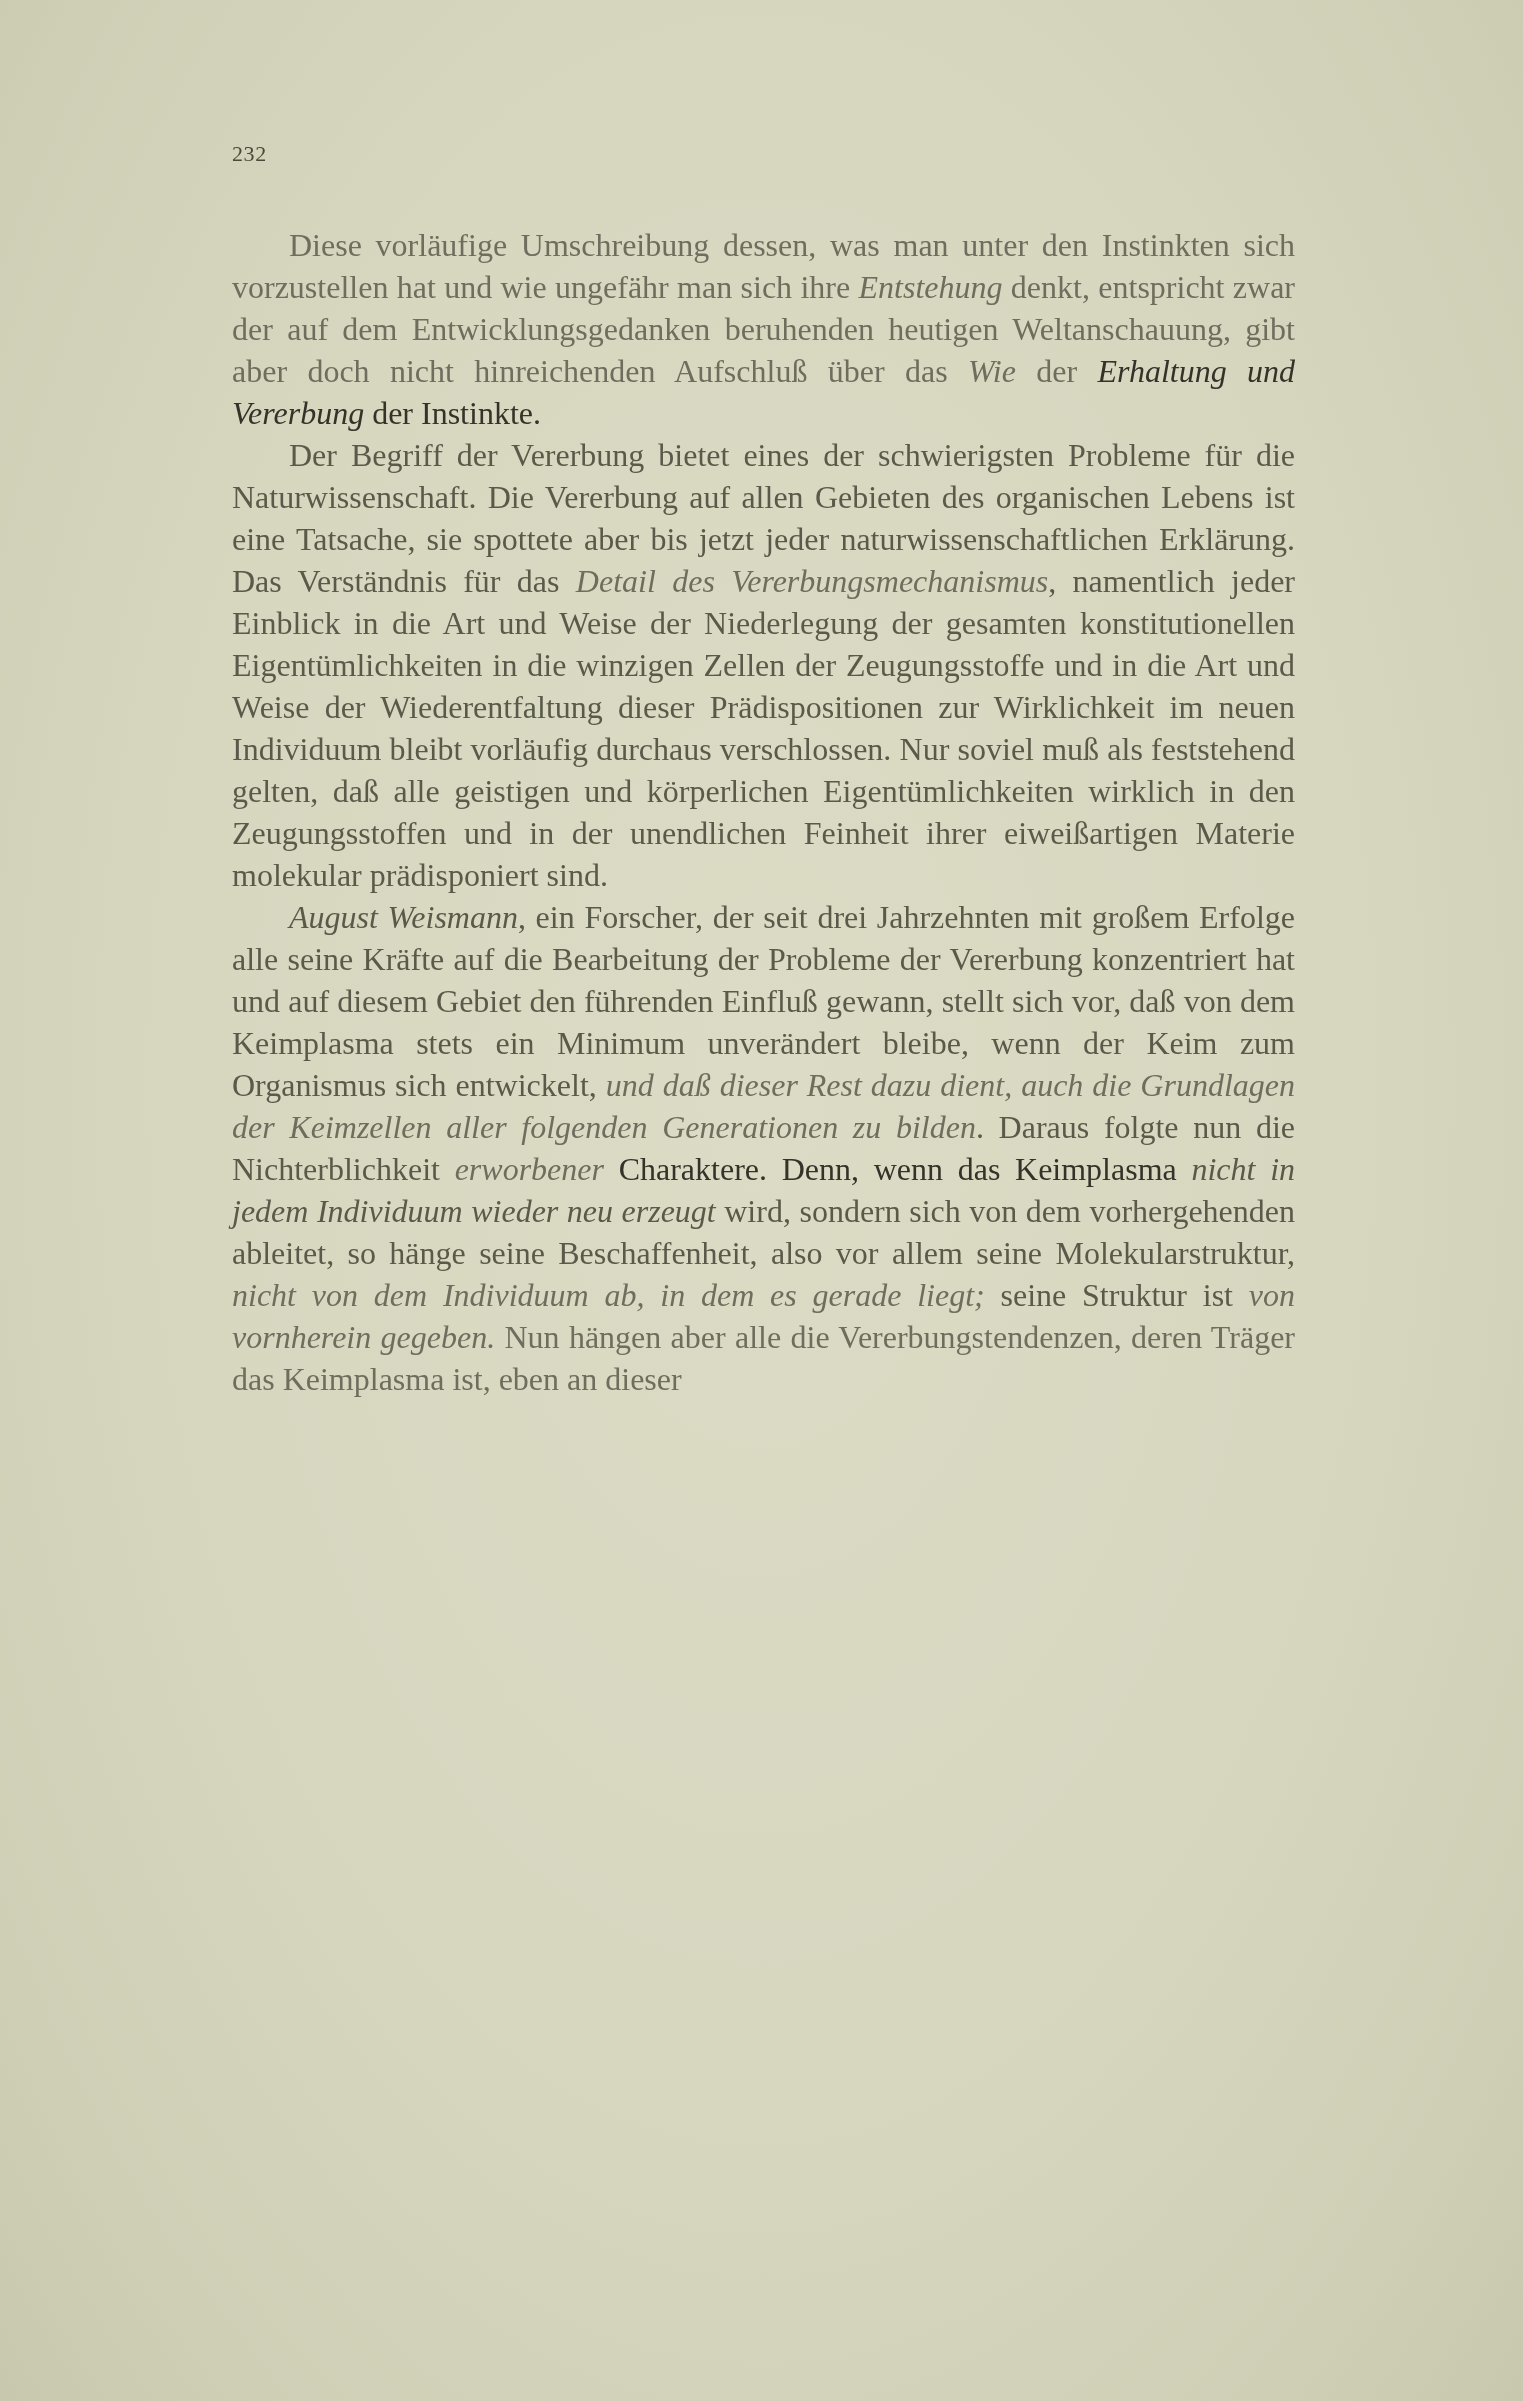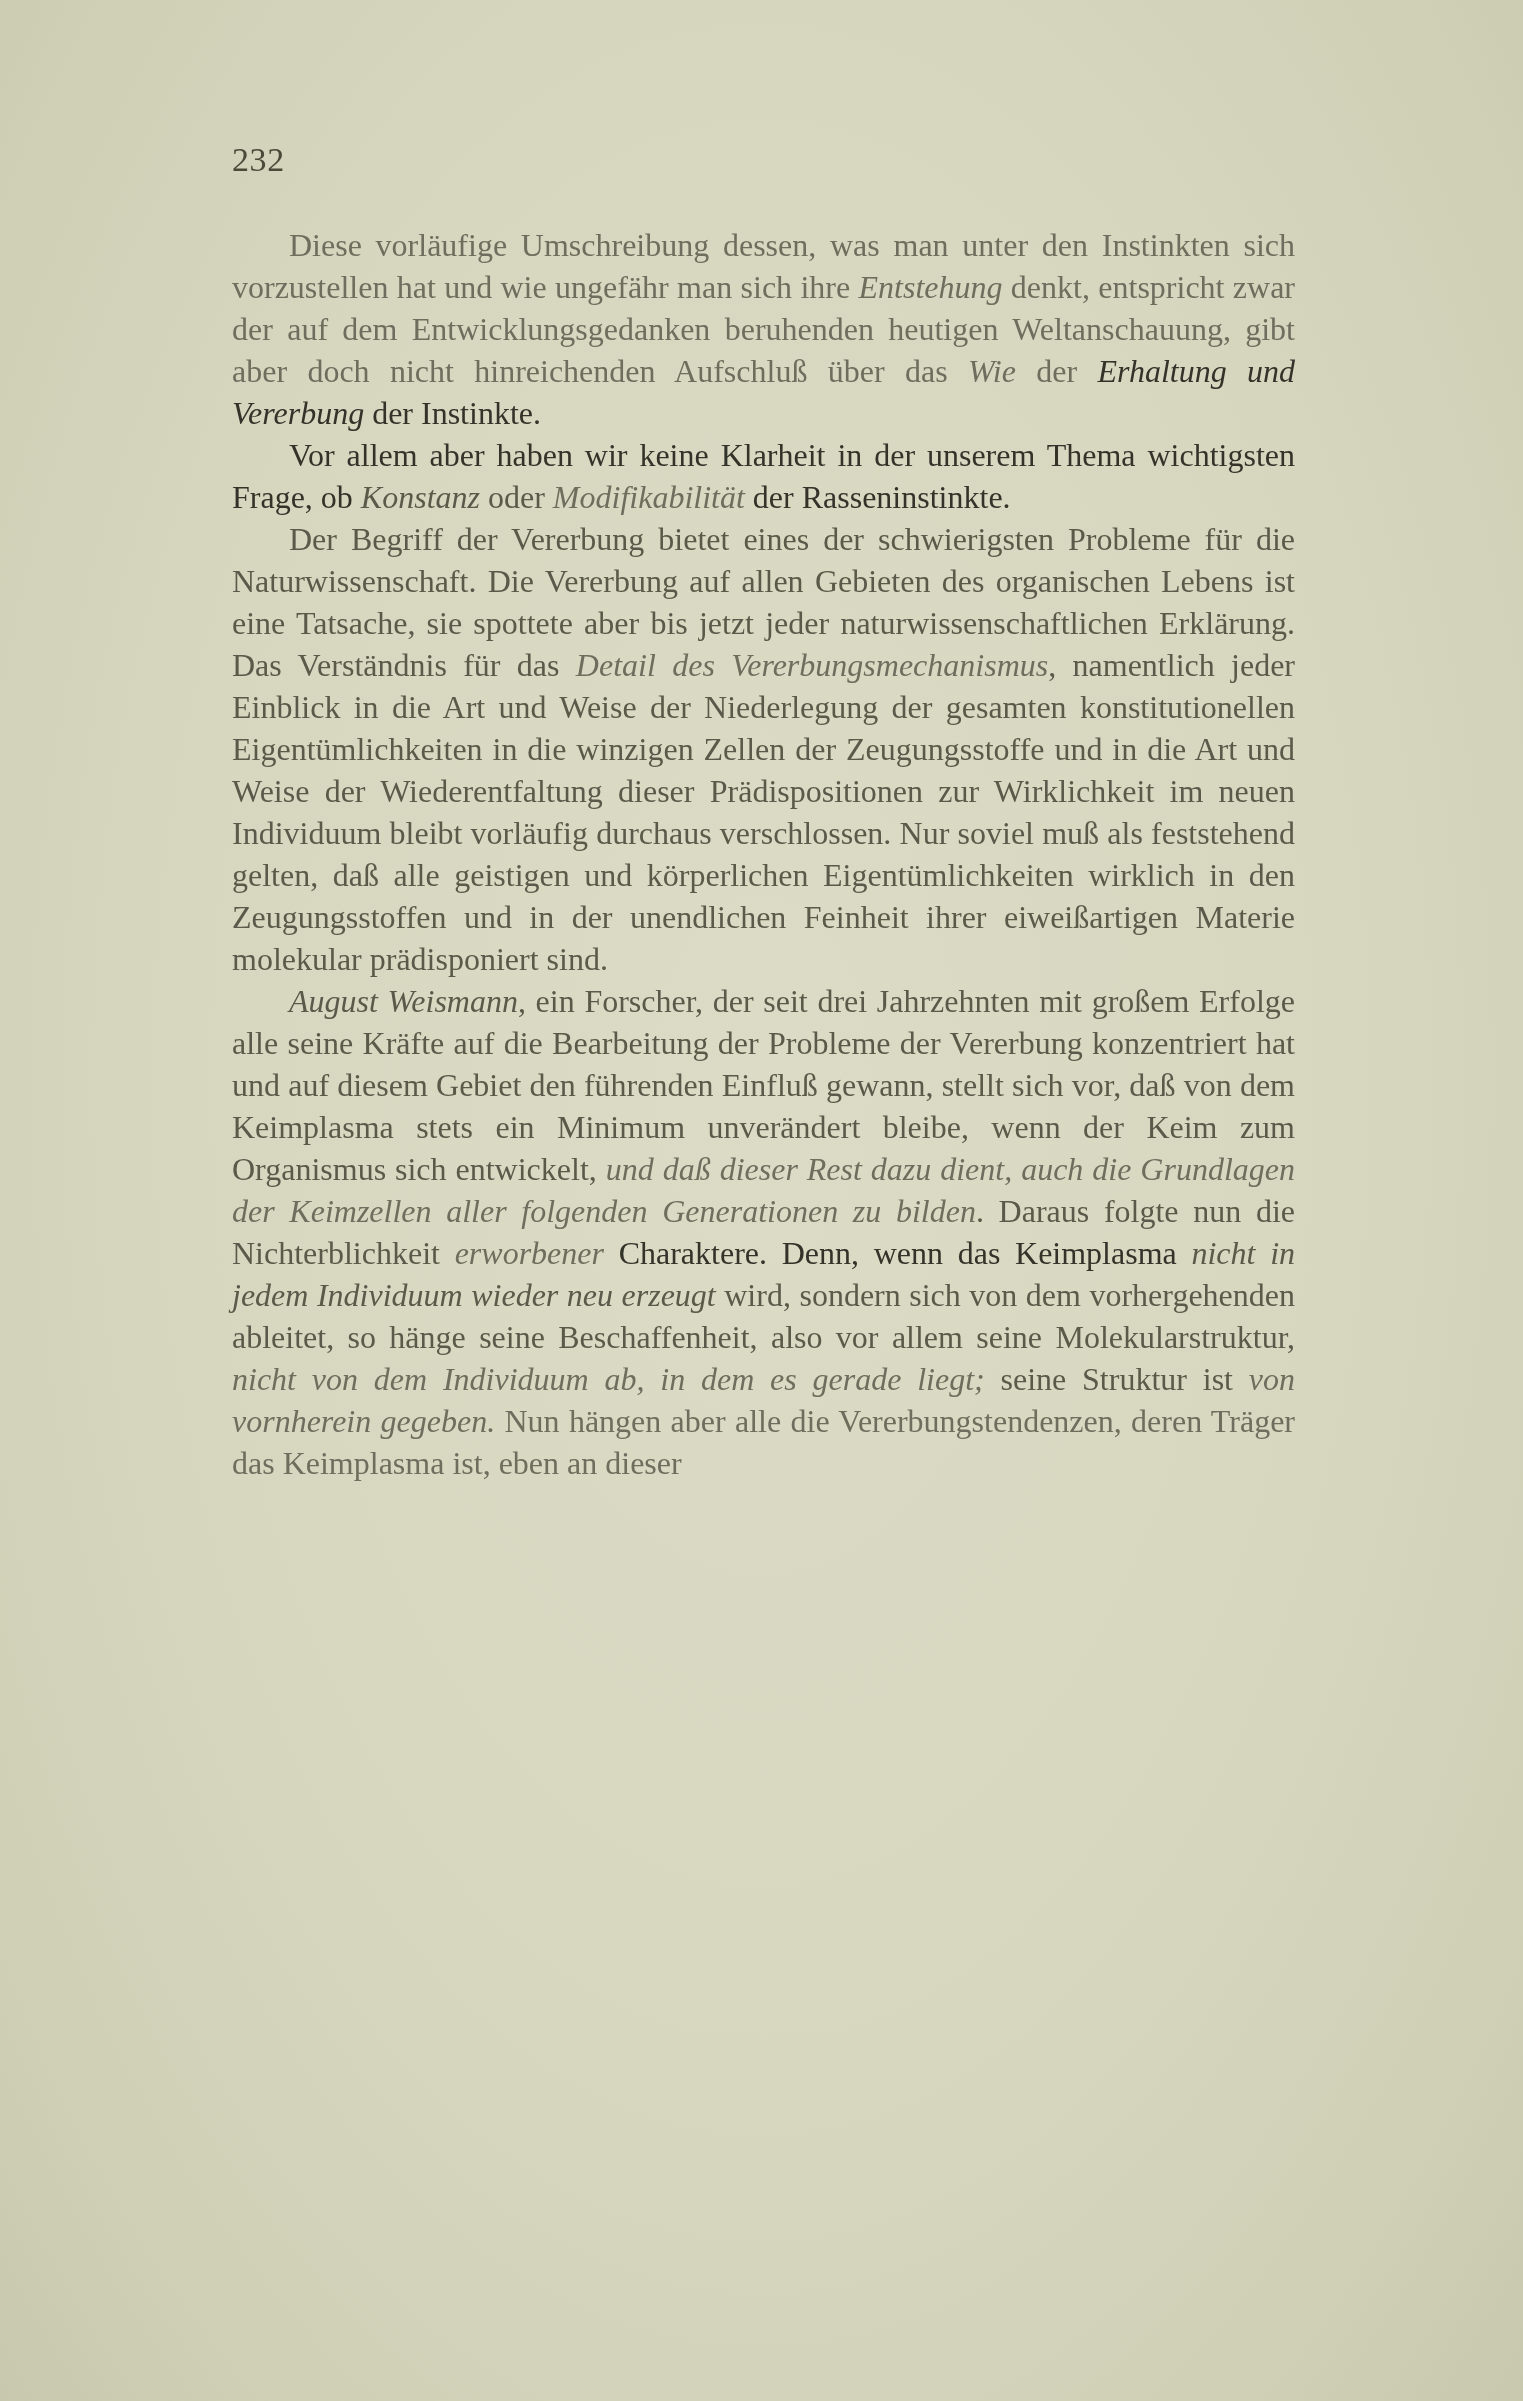--- a/index.html
+++ b/index.html
@@ -19,21 +19,21 @@
   .page {
     position: absolute;
     inset: 0;
     background:
       radial-gradient(ellipse at 50% 45%, #dcdcc6 0%, #d7d7c0 55%, #cfcfb6 85%, #c8c8ae 100%);
   }
   .page-number {
     position: absolute;
     left: 232px;
     top: 141px;
-    font-size: 34px;
+    font-size: 22px;
     letter-spacing: 0.6px;
     color: #4a4a3a;
   }
   .text-block {
     position: absolute;
     left: 232px;
     top: 224px;
     width: 1063px;
     font-size: 32px;
     line-height: 42px;
@@ -58,23 +58,20 @@
 
 <div class="page">
 
   <div class="page-number">232</div>
 
   <div class="text-block">
     <p>
       <span class="f2">Diese vorläufige Umschreibung dessen, was man unter den Instinkten sich vorzustellen hat und wie ungefähr man sich ihre </span><span class="ital f2">Entstehung</span><span class="f2"> denkt, entspricht zwar der auf dem Entwicklungsgedanken beruhenden heutigen Weltanschauung, gibt aber doch nicht hinreichenden Aufschluß über das </span><span class="ital f2">Wie</span><span class="f2"> der </span><span class="ital dark">Erhaltung und Vererbung</span><span class="dark"> der Instinkte.</span>
     </p>
     <p>
-      <span class="dark">Vor allem aber haben wir keine Klarheit in der unserem Thema wichtigsten Frage, ob </span><span class="ital f1">Konstanz</span><span class="f1"> oder </span><span class="ital f2">Modifikabilität</span><span class="dark"> der Rasseninstinkte.</span>
-    </p>
-    <p>
       <span class="f1">Der Begriff der Vererbung bietet eines der schwierigsten Probleme für die Naturwissenschaft. Die Vererbung auf allen Gebieten des organischen Lebens ist eine Tatsache, sie spottete aber bis jetzt jeder naturwissenschaftlichen Erklärung. Das Verständnis für das </span><span class="ital f2">Detail des Vererbungsmechanismus</span><span class="f1">, namentlich jeder Einblick in die Art und Weise der Niederlegung der gesamten konstitutionellen Eigentümlichkeiten in die winzigen Zellen der Zeugungsstoffe und in die Art und Weise der Wiederentfaltung dieser Prädispositionen zur Wirklichkeit im neuen Individuum bleibt vorläufig durchaus verschlossen. Nur soviel muß als feststehend gelten, daß alle geistigen und körperlichen Eigentümlichkeiten wirklich in den Zeugungsstoffen und in der unendlichen Feinheit ihrer eiweißartigen Materie molekular prädisponiert sind.</span>
     </p>
     <p>
       <span class="ital f1">August Weismann</span><span class="f1">, ein Forscher, der seit drei Jahrzehnten mit großem Erfolge alle seine Kräfte auf die Bearbeitung der Probleme der Vererbung konzentriert hat und auf diesem Gebiet den führenden Einfluß gewann, stellt sich vor, daß von dem Keimplasma stets ein Minimum unverändert bleibe, wenn der Keim zum Organismus sich entwickelt, </span><span class="ital f2">und daß dieser Rest dazu dient, auch die Grundlagen der Keimzellen aller folgenden Generationen zu bilden</span><span class="f1">. Daraus folgte nun die Nichterblichkeit </span><span class="ital f2">erworbener</span><span class="dark"> Charaktere. Denn, wenn das Keimplasma </span><span class="ital f1">nicht in jedem Individuum wieder neu erzeugt</span><span class="f1"> wird, sondern sich von dem vorhergehenden ableitet, so hänge seine Beschaffenheit, also vor allem seine Molekularstruktur, </span><span class="ital f2">nicht von dem Individuum ab, in dem es gerade liegt;</span><span class="f1"> seine Struktur ist </span><span class="ital f2">von vornherein gegeben.</span><span class="f2"> Nun hängen aber alle die Vererbungstendenzen, deren Träger das Keimplasma ist, eben an dieser</span>
     </p>
   </div>
 
 </div>
 
 

